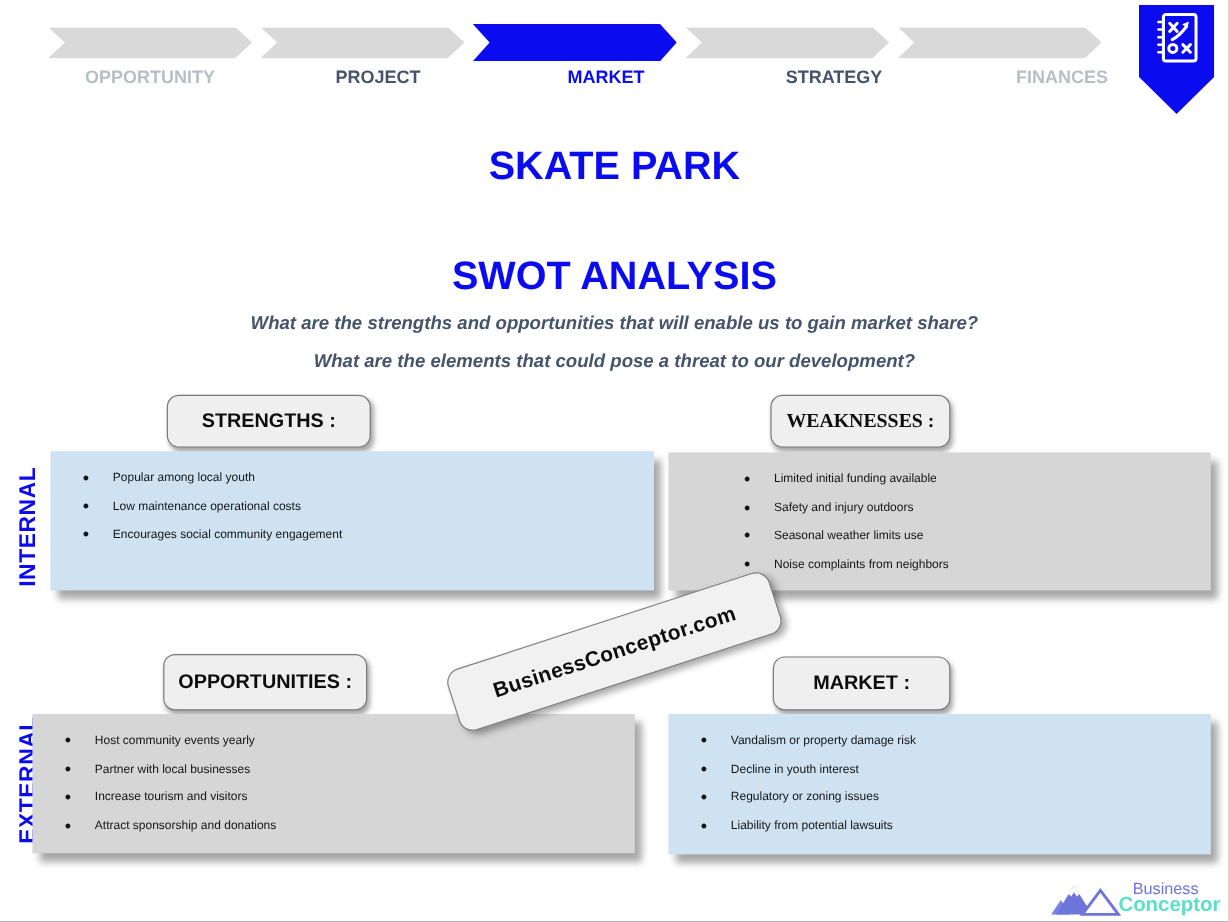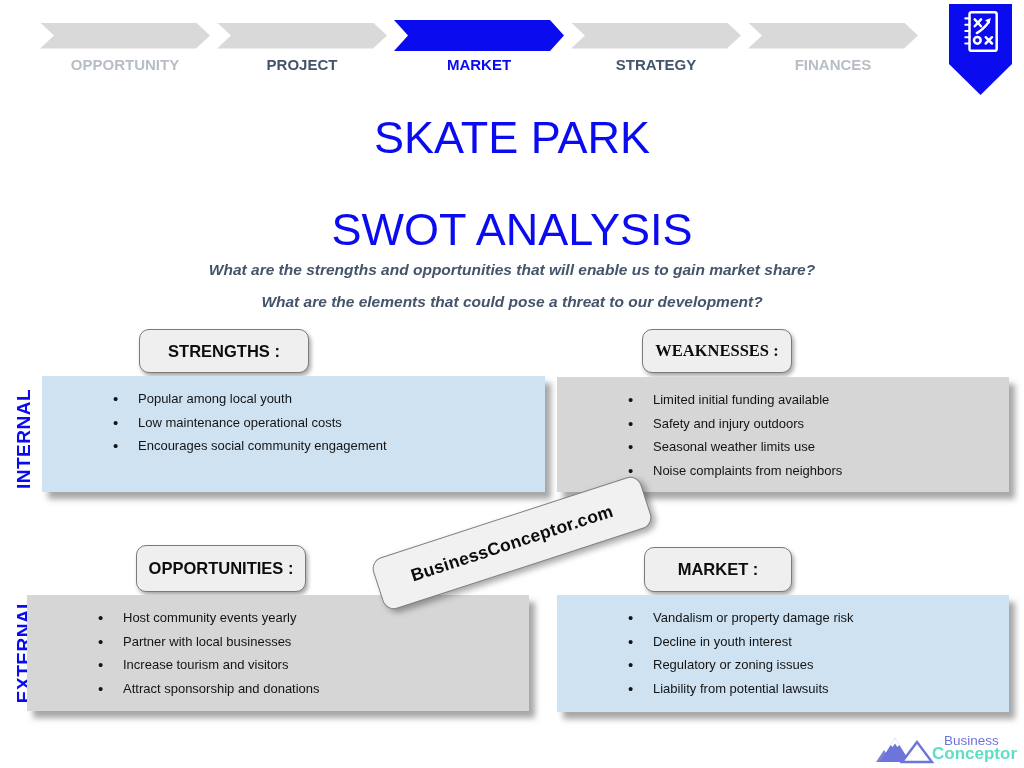--- a/index.html
+++ b/index.html
@@ -11,34 +11,34 @@
   *{box-sizing:border-box;}
   html,body{margin:0;padding:0;background:#888;}
   body{font-family:"Liberation Sans", sans-serif;}
   .slide{position:relative;width:1024px;height:768px;background:#ffffff;overflow:hidden;margin:0 auto;}
 
   
   .chevrons{position:absolute;left:40px;top:20px;width:878px;height:31px;display:flex;gap:7px;align-items:center;}
   .chevron{flex:0 0 170px;height:26px;background:var(--step-gray);
     clip-path:polygon(0 0, calc(100% - 14px) 0, 100% 50%, calc(100% - 14px) 100%, 0 100%, 14px 50%);}
   .chevron.active{height:31px;background:var(--accent-blue);}
-  .step-labels{position:absolute;left:40px;top:55px;width:878px;display:flex;gap:7px;}
+  .step-labels{position:absolute;left:40px;top:55px;width:878px;display:flex;gap:20px;}
   .step-label{flex:0 0 170px;text-align:center;font-weight:bold;font-size:15px;line-height:19px;}
   .step-label.muted{color:var(--label-muted);}
   .step-label.strong{color:var(--question-gray);}
   .step-label.active{color:var(--accent-blue);}
 
   
   .ribbon{position:absolute;left:949px;top:4px;width:63px;height:91px;background:var(--accent-blue);
     clip-path:polygon(0 0,100% 0,100% 66%,50% 100%,0 66%);display:flex;justify-content:center;}
   .ribbon svg{margin-top:5px;}
 
   
-  .title,.subtitle{position:absolute;left:0;right:0;margin:0;text-align:center;font-weight:normal;
-    color:var(--accent-blue);font-size:45px;line-height:36px;}
+  .title,.subtitle{position:absolute;left:0;right:0;margin:0;text-align:center;font-weight:bold;
+    color:var(--accent-blue);font-size:33px;line-height:36px;}
   .title{top:120px;}
   .subtitle{top:212px;}
   .question{position:absolute;left:0;right:0;margin:0;text-align:center;font-style:italic;font-weight:600;
     color:var(--question-gray);font-size:15.5px;}
   .q1{top:261px;}
   .q2{top:293px;}
 
   
   .axis{position:absolute;width:110px;height:26px;text-align:center;font-weight:bold;font-size:19px;
     letter-spacing:.5px;color:var(--accent-blue);transform:rotate(-90deg);}
@@ -52,25 +52,25 @@
   .pill.strengths{left:139px;top:329px;width:170px;height:44px;}
   .pill.weaknesses{left:642px;top:329px;width:150px;height:44px;font-family:Liberation Serif, serif;}
   .pill.opportunities{left:136px;top:545px;width:170px;height:47px;}
   .pill.threats{left:644px;top:547px;width:148px;height:45px;}
 
   
   .box{position:absolute;box-shadow:6px 7px 6px rgba(0,0,0,.35);}
   .box.blue{background:var(--box-blue);}
   .box.gray{background:var(--box-gray);}
   .box.strengths{left:42px;top:376px;width:503px;height:116px;}
-  .box.weaknesses{left:557px;top:377px;width:452px;height:115px;}
+  .box.weaknesses{left:557px;top:377px;width:452px;height:115px;padding-left:36px;}
   .box.opportunities{left:27px;top:595px;width:502px;height:116px;}
   .box.threats{left:557px;top:595px;width:452px;height:117px;}
   .box ul{margin:0;padding:11px 0 0 0;list-style:none;}
-  .box li{position:relative;padding-left:52px;font-size:13px;line-height:23.6px;color:var(--ink);margin-left:44px;}
+  .box li{position:relative;padding-left:52px;font-size:10px;line-height:23.6px;color:var(--ink);}
   .box li::before{content:"\2022";position:absolute;left:27px;top:0;font-size:15px;color:var(--ink);}
 
   
   .watermark{position:absolute;left:371px;top:516px;width:282px;height:54px;background:#f1f1f1;
     border:1px solid #808080;border-radius:12px;box-shadow:3px 4px 6px rgba(0,0,0,.35);
     transform:rotate(-18deg);display:flex;align-items:center;justify-content:center;}
   .watermark span{font-weight:bold;font-size:17.5px;letter-spacing:.3px;color:#0c0c0c;}
 
   
   .brand{position:absolute;left:872px;top:731px;width:148px;height:36px;}

